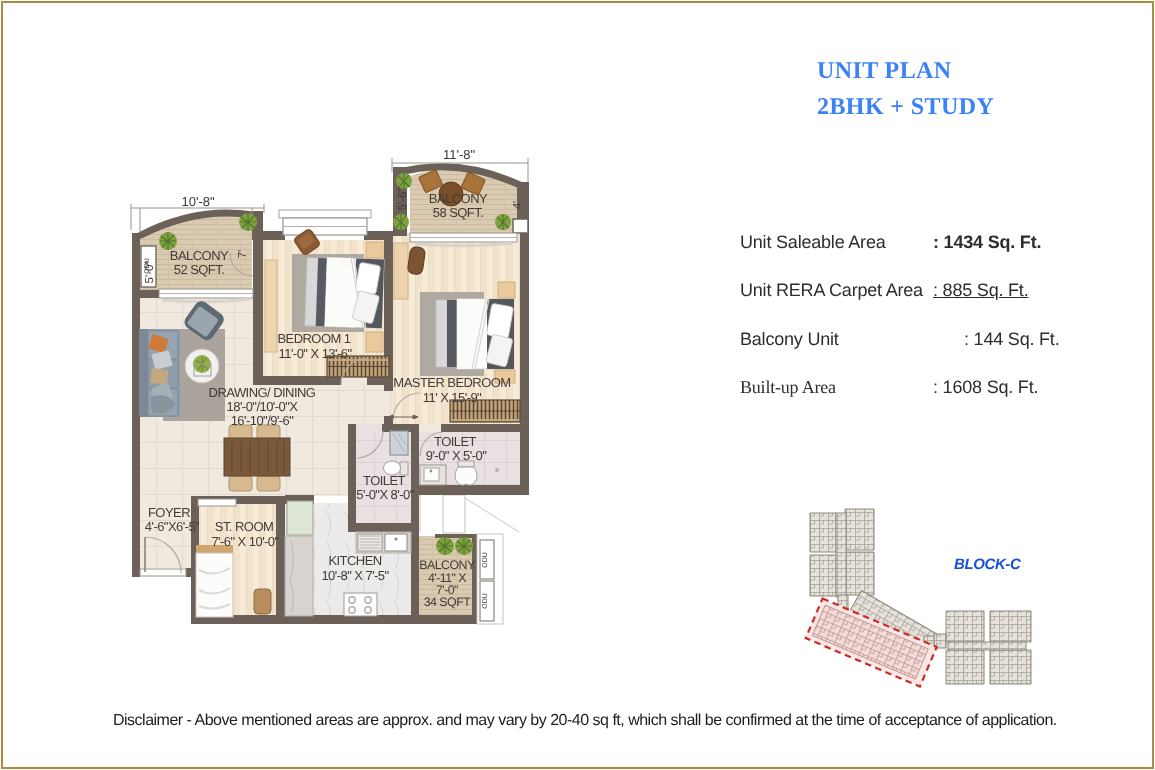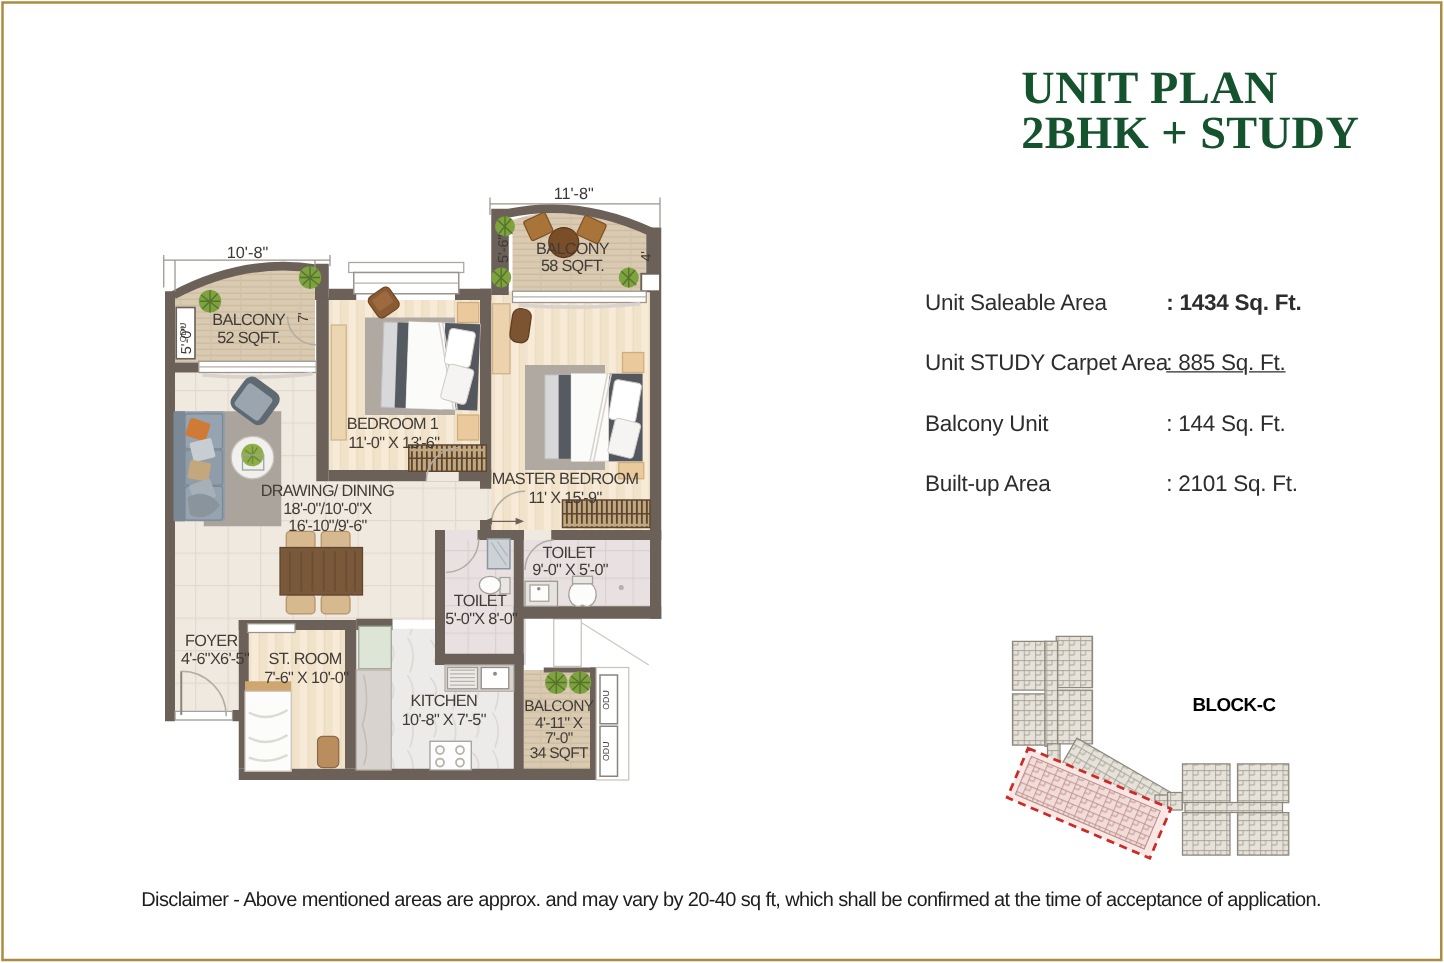--- a/index.html
+++ b/index.html
@@ -1,45 +1,45 @@
 <!DOCTYPE html>
 <html><head>
 <meta charset="utf-8">
 <style>
   html,body{margin:0;padding:0;width:1155px;height:770px;background:#ffffff;overflow:hidden;}
   body{font-family:"Liberation Sans",sans-serif;position:relative;-webkit-font-smoothing:antialiased;text-rendering:geometricPrecision;}
   .frame{position:absolute;left:1px;top:1px;width:1149px;height:764px;border:2px solid #ab8d42;}
   .title{position:absolute;left:817px;top:53px;font-family:"Liberation Serif",serif;font-weight:bold;
-         font-size:37px;line-height:36px;color:#14532d;letter-spacing:0.4px;}
+         font-size:24px;line-height:36px;color:#3b82f6;letter-spacing:0.4px;}
   .albl,.aval{position:absolute;font-size:18px;color:#2d2d2d;white-space:nowrap;letter-spacing:-0.2px;}
   .disc{position:absolute;left:113px;top:712px;font-size:16px;color:#1d1d1d;letter-spacing:-0.5px;}
-  .blockc{position:absolute;left:954px;top:556px;font-size:15px;font-weight:bold;color:#000000;letter-spacing:-0.4px;}
+  .blockc{position:absolute;left:954px;top:556px;font-size:15px;font-weight:bold;color:#1d4ed8;letter-spacing:-0.4px;font-style:italic;}
 </style>
 </head>
 <body>
 
 <div class="frame"></div>
 
 <div class="title">UNIT PLAN<br>2BHK + STUDY</div>
 
 <div class="albl" style="left:740px;top:232px;">Unit Saleable Area</div>
 
 <div class="aval" style="left:933px;top:232px;font-weight:bold;">: 1434 Sq. Ft.</div>
 
-<div class="albl" style="left:740px;top:280px;">Unit STUDY Carpet Area</div>
+<div class="albl" style="left:740px;top:280px;">Unit RERA Carpet Area</div>
 
 <div class="aval" style="left:933px;top:280px;text-decoration:underline;">: 885 Sq. Ft.</div>
 
 <div class="albl" style="left:740px;top:329px;">Balcony Unit</div>
 
-<div class="aval" style="left:933px;top:329px;">: 144 Sq. Ft.</div>
-
-<div class="albl" style="left:740px;top:377px;">Built-up Area</div>
-
-<div class="aval" style="left:933px;top:377px;">: 2101 Sq. Ft.</div>
+<div class="aval" style="left:964px;top:329px;">: 144 Sq. Ft.</div>
+
+<div class="albl" style="left:740px;top:377px;font-family:Liberation Serif, serif;">Built-up Area</div>
+
+<div class="aval" style="left:933px;top:377px;">: 1608 Sq. Ft.</div>
 
 <div class="disc">Disclaimer - Above mentioned areas are approx. and may vary by 20-40 sq ft, which shall be confirmed at the time of acceptance of application.</div>
 
 <div class="blockc">BLOCK-C</div>
 <svg style="position:absolute;left:0;top:0;" width="1155" height="770" viewBox="0 0 1155 770">
 <defs>
 <pattern id="balc" width="24" height="5" patternUnits="userSpaceOnUse">
   <rect width="24" height="5" fill="#d9cab1"></rect>
   <path d="M0 4.5 H24" stroke="#cabb9f" stroke-width="1"></path>
   <path d="M0.5 0 V5" stroke="#d0c1a7" stroke-width="1"></path>

